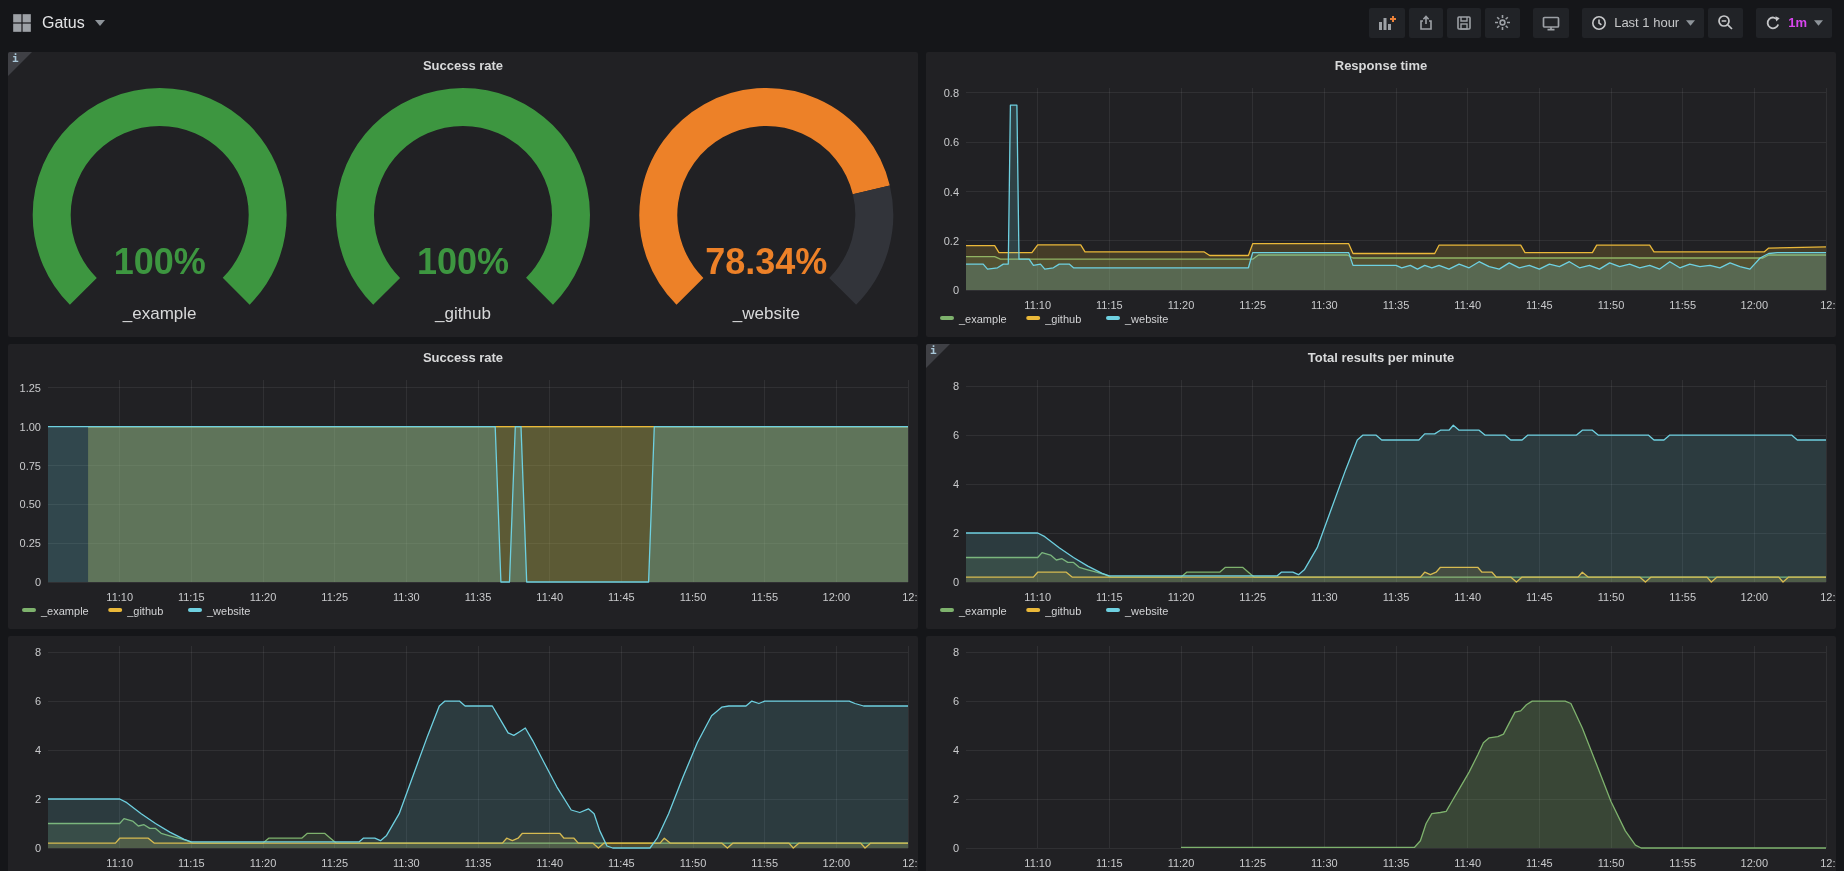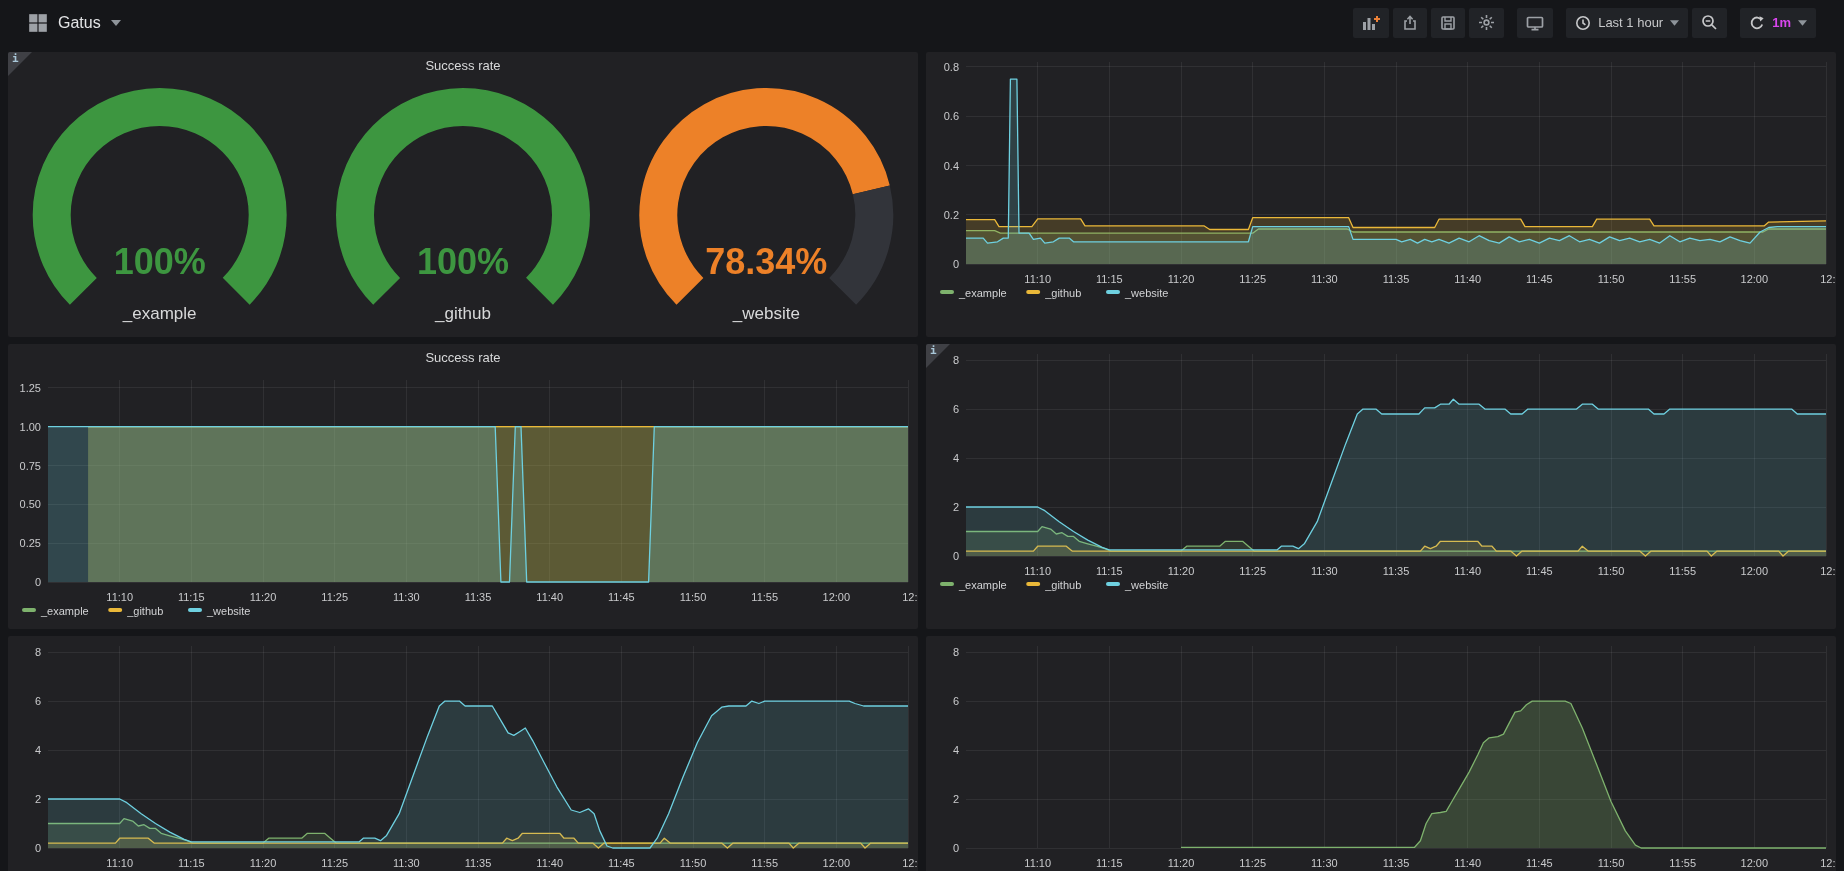--- a/index.html
+++ b/index.html
@@ -1,33 +1,33 @@
 <!DOCTYPE html>
 <html><head>
 <meta charset="utf-8">
 <style>
   * { margin:0; padding:0; box-sizing:border-box; }
   html,body { width:1844px; height:871px; overflow:hidden; background:#151619;
               font-family:"Liberation Sans", sans-serif; }
   
-  .navbar { height:45px; display:flex; align-items:center; padding:0 28px; background:#151619;gap:44px; }
+  .navbar { height:45px; display:flex; align-items:center; padding:0 12px; background:#151619;gap:44px; }
   .nav-left { display:flex; align-items:center; gap:10px; }
   .app-logo { display:flex; }
   .nav-title { color:#e3e4e6; font-size:16px; font-weight:500; }
   .nav-right { margin-left:auto; display:flex; align-items:center; gap:4px; }
   .nav-btn { background:#212327; border:none; border-radius:2px; height:30px; padding:0 9px;
              display:flex; align-items:center; gap:7px; color:#c7c8ca; font-size:13px; cursor:pointer; }
   .nav-btn.gap { margin-left:9px; }
   .refresh-val { color:#d946ef; font-weight:600; }
   .icon { display:block; }
   
   .dashboard { padding:7px 8px; display:grid; grid-template-columns:910px 910px;
                grid-auto-rows:285px; gap:7px 8px; }
   .panel { position:relative; background:#212124; border-radius:2px; overflow:hidden; }
-  .panel-title { height:26px; line-height:28px; text-align:center; font-size:13px; font-weight:400;
+  .panel-title { height:26px; line-height:28px; text-align:center; font-size:13px; font-weight:700;
                  color:#d8d9da; cursor:pointer; }
   .info-corner { position:absolute; top:0; left:0; width:0; height:0;
                  border-top:24px solid #3f4045; border-right:24px solid transparent; }
   .info-corner span { position:absolute; top:-24px; left:4px; font:700 11px "DejaVu Sans Mono", monospace;
                       color:#a9c7d8; }
   
   svg.chart { display:block; }
   .grid { stroke:rgba(255,255,255,0.07); shape-rendering:crispEdges; }
   .tick { fill:#c9cacc; font-size:11px; }
   .ylab { text-anchor:end; }
@@ -134,20 +134,21 @@
         <text x="455" y="196" class="gauge-value" fill="#3d9640">100%</text>
         <text x="455" y="241" class="gauge-label">_github</text>
         <path d="M 681.93 213.37 A 108 108 0 1 1 863.32 111.82" stroke="#ed8128" stroke-width="38" fill="none"></path>
         <path d="M 863.32 111.82 A 108 108 0 0 1 834.67 213.37" stroke="#32343a" stroke-width="38" fill="none"></path>
         <text x="758.3" y="196" class="gauge-value" fill="#ed8128">78.34%</text>
         <text x="758.3" y="241" class="gauge-label">_website</text>
       </svg>
   </div>
 
   <div class="panel">
+    <div class="panel-title">Response time</div>
     <svg class="chart" width="910" height="259">
         <line x1="40" y1="212.0" x2="900" y2="212.0" class="grid"></line>
         <text x="33" y="216.0" class="tick ylab">0</text>
         <line x1="40" y1="162.7" x2="900" y2="162.7" class="grid"></line>
         <text x="33" y="166.7" class="tick ylab">0.2</text>
         <line x1="40" y1="113.5" x2="900" y2="113.5" class="grid"></line>
         <text x="33" y="117.5" class="tick ylab">0.4</text>
         <line x1="40" y1="64.2" x2="900" y2="64.2" class="grid"></line>
         <text x="33" y="68.2" class="tick ylab">0.6</text>
         <line x1="40" y1="14.9" x2="900" y2="14.9" class="grid"></line>
@@ -254,20 +255,21 @@
           <rect x="180" y="238" width="14" height="4" rx="2" fill="#6ed0e0"></rect>
           <text x="199" y="245" class="legend-text">_website</text>
         </g>
       </svg>
   </div>
 
   <div class="panel">
     <div class="info-corner">
         <span>i</span>
       </div>
+    <div class="panel-title">Total results per minute</div>
     <svg class="chart" width="910" height="259">
         <line x1="40" y1="212.0" x2="900" y2="212.0" class="grid"></line>
         <text x="33" y="216.0" class="tick ylab">0</text>
         <line x1="40" y1="163.0" x2="900" y2="163.0" class="grid"></line>
         <text x="33" y="167.0" class="tick ylab">2</text>
         <line x1="40" y1="114.1" x2="900" y2="114.1" class="grid"></line>
         <text x="33" y="118.1" class="tick ylab">4</text>
         <line x1="40" y1="65.1" x2="900" y2="65.1" class="grid"></line>
         <text x="33" y="69.1" class="tick ylab">6</text>
         <line x1="40" y1="16.1" x2="900" y2="16.1" class="grid"></line>

